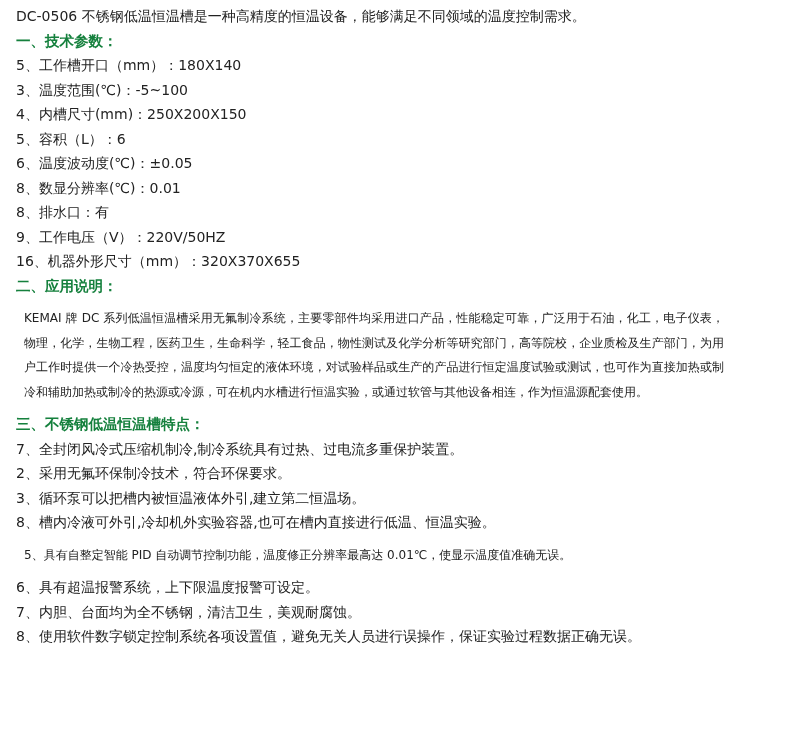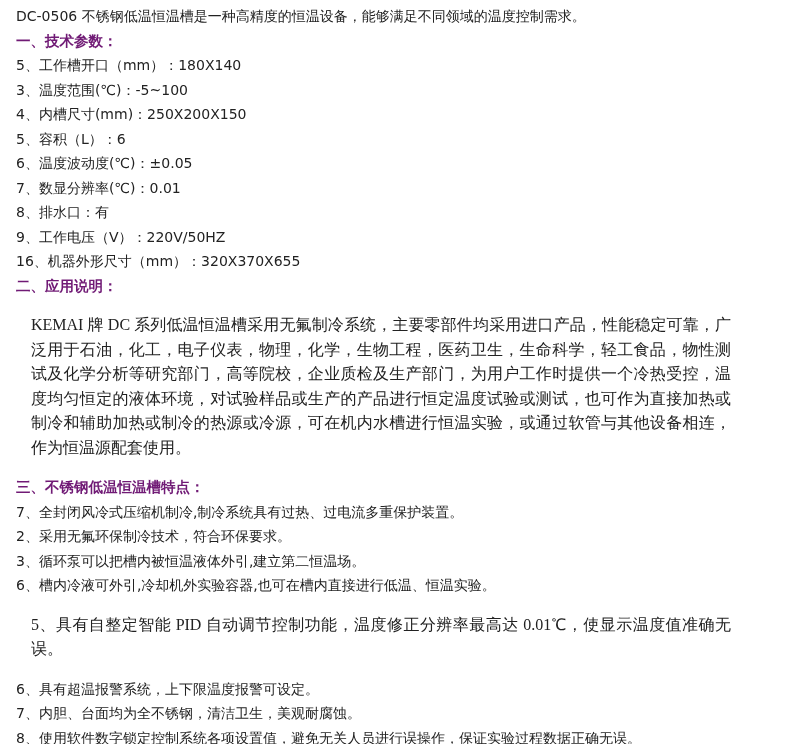--- a/index.html
+++ b/index.html
@@ -7,55 +7,54 @@
     width: 800px; height: 744px; overflow: hidden;
     font-family: "DejaVu Sans", "Liberation Sans", sans-serif;
     color: #222222;
   }
   .doc { position: relative; padding: 4px 0 0 16px; width: 770px; }
   .line {
     font-size: 14px; line-height: 24.5px; margin: 0;
     white-space: nowrap; letter-spacing: 0;
   }
   .para {
-    font-size: 16px; line-height: 24.5px; margin: 15px;
+    font-size: 12px; line-height: 24.5px; margin: 8px;
     width: 700px; text-align: justify; text-justify: inter-character;
     word-break: break-all;
-    font-family: Liberation Serif, serif;
   }
-  .heading { font-weight: bold; font-size: 14.5px; color: #701a75; }
+  .heading { font-weight: bold; font-size: 14.5px; color: #15803d; }
 </style>
 </head>
 <body>
 
 <div class="doc">
   <p class="line">DC-0506 不锈钢低温恒温槽是一种高精度的恒温设备，能够满足不同领域的温度控制需求。</p>
 
   <div>
     <p class="line heading">一、技术参数：</p>
     <p class="line">5、工作槽开口（mm）：180X140</p>
     <p class="line">3、温度范围(℃)：-5~100</p>
     <p class="line">4、内槽尺寸(mm)：250X200X150</p>
     <p class="line">5、容积（L）：6</p>
     <p class="line">6、温度波动度(℃)：±0.05</p>
-    <p class="line">7、数显分辨率(℃)：0.01</p>
+    <p class="line">8、数显分辨率(℃)：0.01</p>
     <p class="line">8、排水口：有</p>
     <p class="line">9、工作电压（V）：220V/50HZ</p>
     <p class="line">16、机器外形尺寸（mm）：320X370X655</p>
   </div>
 
   <div>
     <p class="line heading">二、应用说明：</p>
     <p class="para">KEMAI 牌 DC 系列低温恒温槽采用无氟制冷系统，主要零部件均采用进口产品，性能稳定可靠，广泛用于石油，化工，电子仪表，物理，化学，生物工程，医药卫生，生命科学，轻工食品，物性测试及化学分析等研究部门，高等院校，企业质检及生产部门，为用户工作时提供一个冷热受控，温度均匀恒定的液体环境，对试验样品或生产的产品进行恒定温度试验或测试，也可作为直接加热或制冷和辅助加热或制冷的热源或冷源，可在机内水槽进行恒温实验，或通过软管与其他设备相连，作为恒温源配套使用。</p>
   </div>
 
   <div>
     <p class="line heading">三、不锈钢低温恒温槽特点：</p>
     <p class="line">7、全封闭风冷式压缩机制冷,制冷系统具有过热、过电流多重保护装置。</p>
     <p class="line">2、采用无氟环保制冷技术，符合环保要求。</p>
     <p class="line">3、循环泵可以把槽内被恒温液体外引,建立第二恒温场。</p>
-    <p class="line">6、槽内冷液可外引,冷却机外实验容器,也可在槽内直接进行低温、恒温实验。</p>
+    <p class="line">8、槽内冷液可外引,冷却机外实验容器,也可在槽内直接进行低温、恒温实验。</p>
     <p class="para">5、具有自整定智能 PID 自动调节控制功能，温度修正分辨率最高达 0.01℃，使显示温度值准确无误。</p>
     <p class="line">6、具有超温报警系统，上下限温度报警可设定。</p>
     <p class="line">7、内胆、台面均为全不锈钢，清洁卫生，美观耐腐蚀。</p>
     <p class="line">8、使用软件数字锁定控制系统各项设置值，避免无关人员进行误操作，保证实验过程数据正确无误。</p>
   </div>
 </div>
 
 </body></html>

